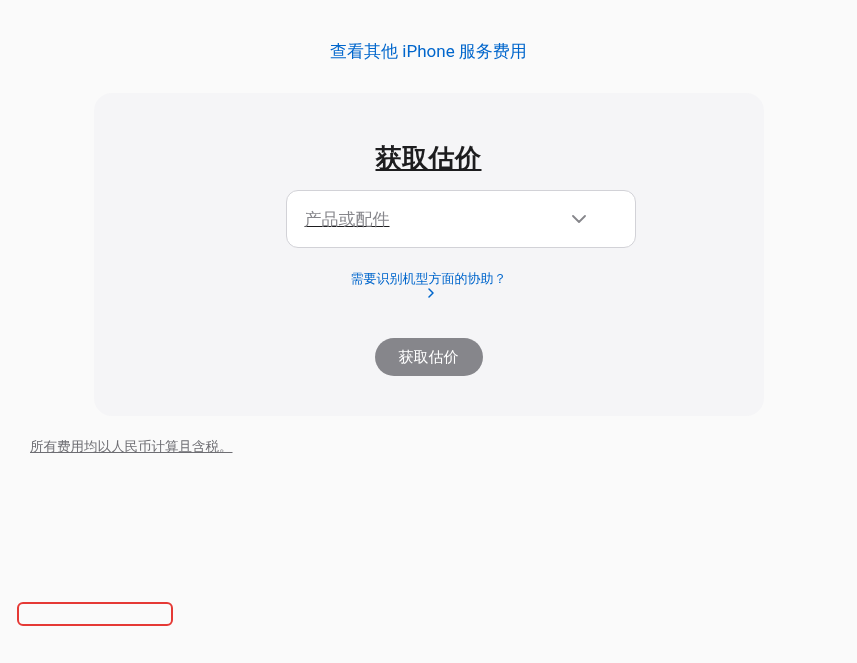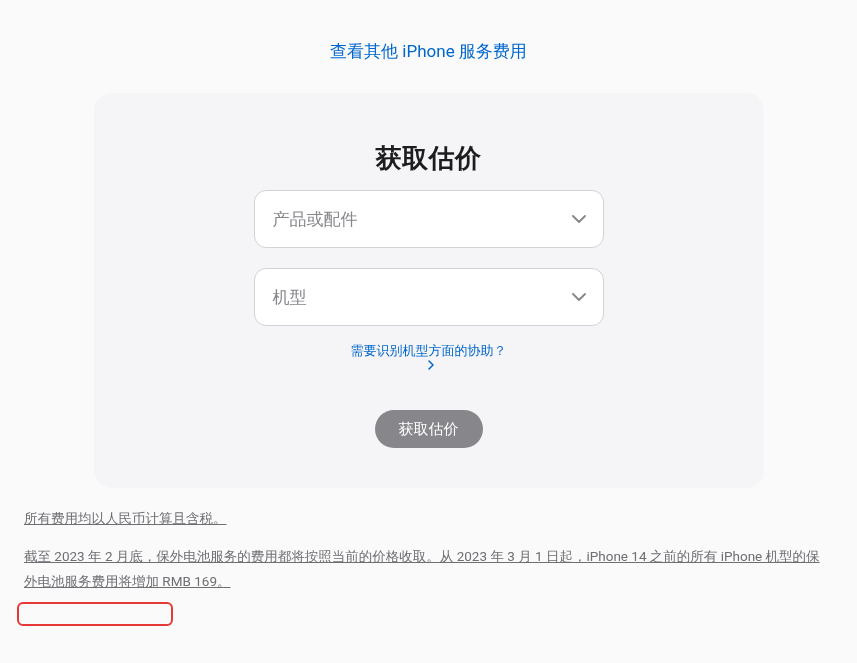--- a/index.html
+++ b/index.html
@@ -9,38 +9,39 @@
     }
     body {
       font-family: -apple-system, BlinkMacSystemFont, "Segoe UI", Roboto, "Helvetica Neue", Arial, sans-serif;
       background: #fafafa;
       width: 857px;
       height: 663px;
       overflow: hidden;
       color: #1d1d1f;
     }
     .page {
-      padding: 0 22px;
+      padding: 0 28px;
     }
     .top-link {
       text-align: center;
       padding: 40px 0 30px;
     }
     .top-link a {
       color: #0066cc;
       text-decoration: none;
       font-size: 17px;
     }
     .card {
       background: #f5f5f7;
       border-radius: 18px;
       max-width: 670px;
       margin: 0 auto 18px;
       padding: 48px 40px 40px;
       text-align: center;
+      text-decoration: underline;
     }
     .card-title {
       font-size: 26px;
       font-weight: 600;
       color: #1d1d1f;
       margin-bottom: 14px;
       letter-spacing: 0.5px;
     }
     .card-subtitle {
       font-size: 17px;
@@ -58,20 +59,21 @@
       border: 1px solid #d2d2d7;
       border-radius: 12px;
       background: #fff;
       padding: 0 44px 0 18px;
       font-size: 17px;
       color: #86868b;
       text-align: left;
       cursor: pointer;
       display: flex;
       align-items: center;
+      margin-left: 32px;
     }
     .select-wrap.second {
       margin-bottom: 14px;
     }
     .chevron {
       position: absolute;
       right: 18px;
       top: 50%;
       transform: translateY(-50%);
       width: 14px;
@@ -143,43 +145,32 @@
         <div class="select-input">
           <span>产品或配件</span>
         </div>
         <span class="chevron">
           <svg width="14" height="8" viewBox="0 0 14 8">
               <path d="M1 1 L7 7 L13 1" stroke="#86868b" stroke-width="1.8" fill="none" stroke-linecap="round" stroke-linejoin="round"></path>
             </svg>
         </span>
       </div>
 
-      <div class="select-wrap second">
-        <div class="select-input">
-          <span>机型</span>
-        </div>
-        <span class="chevron">
-          <svg width="14" height="8" viewBox="0 0 14 8">
-              <path d="M1 1 L7 7 L13 1" stroke="#86868b" stroke-width="1.8" fill="none" stroke-linecap="round" stroke-linejoin="round"></path>
-            </svg>
-        </span>
-      </div>
 
       <a href="#" class="help-link">
         <span>需要识别机型方面的协助？</span>
         <span class="help-chevron">
           <svg width="6" height="10" viewBox="0 0 6 10">
               <path d="M1 1 L5 5 L1 9" stroke="#0066cc" stroke-width="1.5" fill="none" stroke-linecap="round" stroke-linejoin="round"></path>
             </svg>
         </span>
       </a>
 
       <div>
         <button class="submit-btn">获取估价</button>
       </div>
     </div>
 
     <p class="footnote">所有费用均以人民币计算且含税。</p>
-    <p class="footnote">截至 2023 年 2 月底，保外电池服务的费用都将按照当前的价格收取。从 2023 年 3 月 1 日起，iPhone 14 之前的所有 iPhone 机型的保外电池服务费用将增加 RMB 169。</p>
   </div>
 
   <div class="highlight-box"></div>
 </div>
 
 </body></html>

